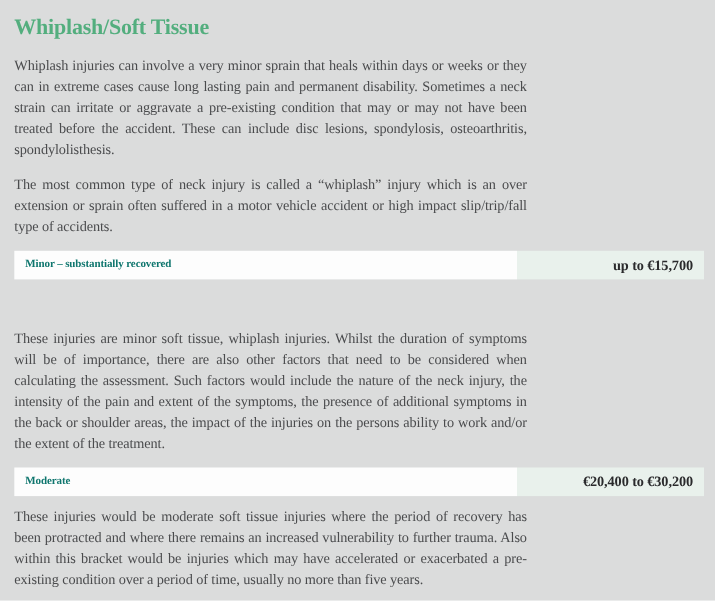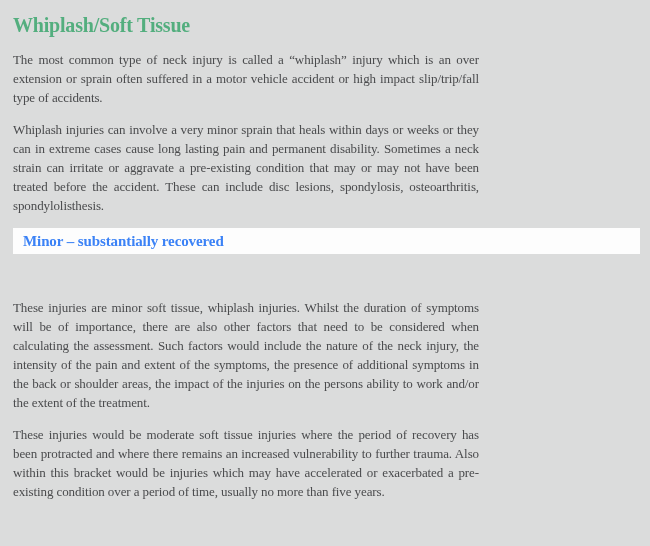--- a/index.html
+++ b/index.html
@@ -33,24 +33,24 @@
   .rows { width: 627px; margin: 5px 0 0 0; }
   .row {
     display: flex;
     height: 26px;
     margin: 0 0 9px 0;
   }
   .row-label {
     flex: 1;
     background: #fdfdfd;
     padding-left: 10px;
-    font-size: 15px;
+    font-size: 10px;
     font-weight: bold;
     line-height: 26px;
-    color: #3b82f6;
+    color: #0f766e;
     letter-spacing: -0.1px;
   }
   .row-amount {
     width: 170px;
     background: #e9f1ec;
     padding-right: 10px;
     text-align: right;
     font-size: 13px;
     font-weight: bold;
     line-height: 26px;
@@ -60,29 +60,36 @@
   .mt12 { margin-top: 12px; }
   .mt10 { margin-top: 10px; }
 </style>
 </head>
 <body>
 
 <div class="page">
 
   <h1 class="title">Whiplash/Soft Tissue</h1>
 
+  <p class="body">Whiplash injuries can involve a very minor sprain that heals within days or weeks or they can in extreme cases cause long lasting pain and permanent disability. Sometimes a neck strain can irritate or aggravate a pre-existing condition that may or may not have been treated before the accident. These can include disc lesions, spondylosis, osteoarthritis, spondylolisthesis.</p>
   <p class="body">The most common type of neck injury is called a “whiplash” injury which is an over extension or sprain often suffered in a motor vehicle accident or high impact slip/trip/fall type of accidents.</p>
-  <p class="body">Whiplash injuries can involve a very minor sprain that heals within days or weeks or they can in extreme cases cause long lasting pain and permanent disability. Sometimes a neck strain can irritate or aggravate a pre-existing condition that may or may not have been treated before the accident. These can include disc lesions, spondylosis, osteoarthritis, spondylolisthesis.</p>
 
   <div class="rows">
     <div class="row">
       <div class="row-label">Minor – substantially recovered</div>
+      <div class="row-amount">up to €15,700</div>
     </div>
     <div class="row">
     </div>
   </div>
 
   <p class="body mt12">These injuries are minor soft tissue, whiplash injuries. Whilst the duration of symptoms will be of importance, there are also other factors that need to be considered when calculating the assessment. Such factors would include the nature of the neck injury, the intensity of the pain and extent of the symptoms, the presence of additional symptoms in the back or shoulder areas, the impact of the injuries on the persons ability to work and/or the extent of the treatment.</p>
 
+  <div class="rows mt10">
+    <div class="row">
+      <div class="row-label">Moderate</div>
+      <div class="row-amount">€20,400 to €30,200</div>
+    </div>
+  </div>
 
   <p class="body mt10">These injuries would be moderate soft tissue injuries where the period of recovery has been protracted and where there remains an increased vulnerability to further trauma. Also within this bracket would be injuries which may have accelerated or exacerbated a pre-existing condition over a period of time, usually no more than five years.</p>
 
 </div>
 
 </body></html>

